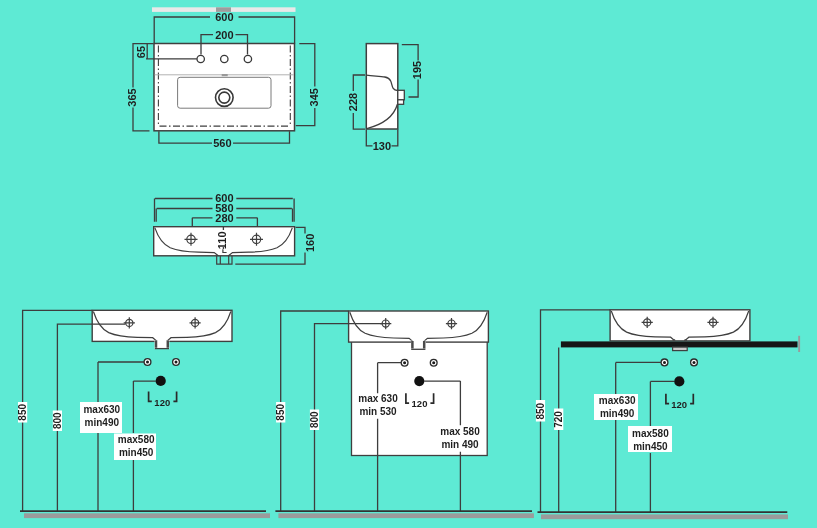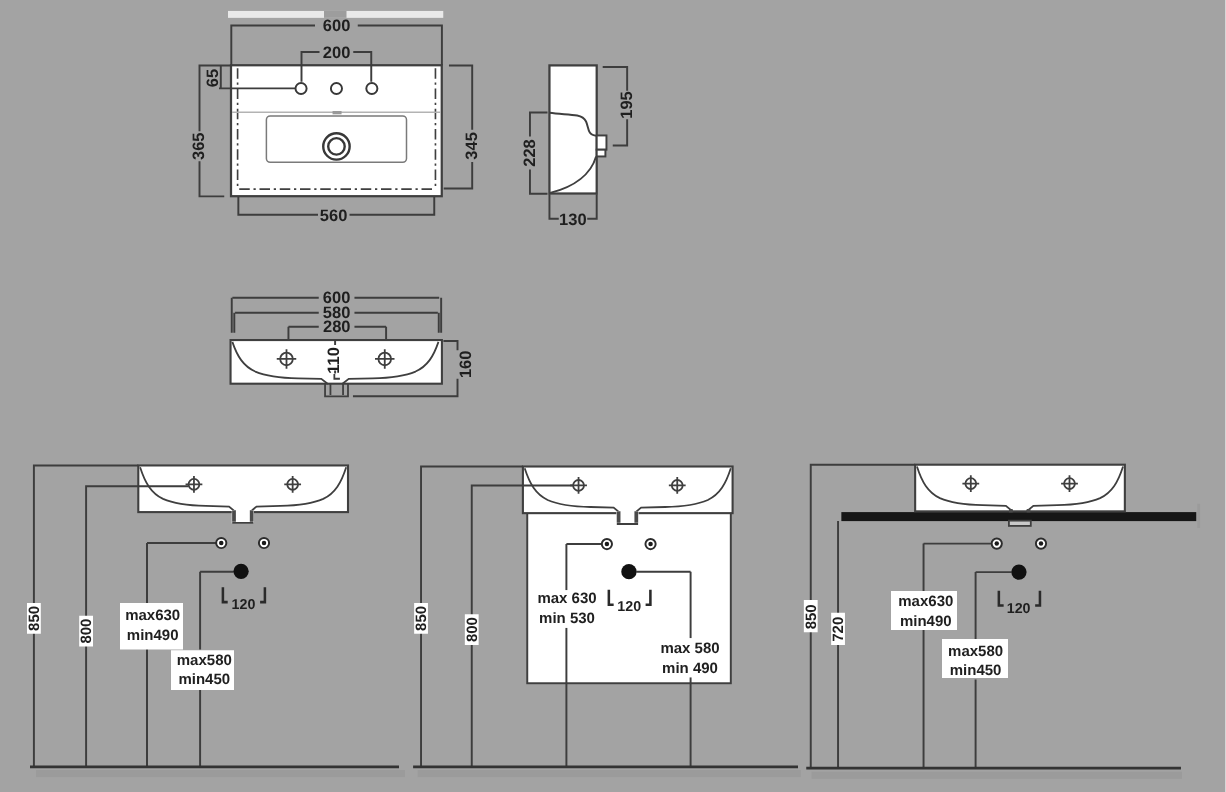--- a/index.html
+++ b/index.html
@@ -1,16 +1,16 @@
 <!DOCTYPE html>
 <html><head>
 <meta charset="utf-8">
 <style>
   html,body{margin:0;padding:0;background:#fff;}
-  #page{position:relative;width:817px;height:528px;background:#a3a3a3;overflow:hidden;}
+  #page{position:relative;width:817px;height:528px;background:#5eead4;overflow:hidden;}
   svg{position:absolute;top:0;left:0;filter:grayscale(0.01);}
   text{font-family:"Liberation Sans",sans-serif;font-weight:bold;fill:#1f1f1f;}
   .d{font-size:11px;}
   .m{font-size:10px;}
   .s{font-size:9.5px;}
 </style>
 </head>
 <body>
 <div id="page">
 <svg width="817" height="528" viewBox="0 0 817 528">

